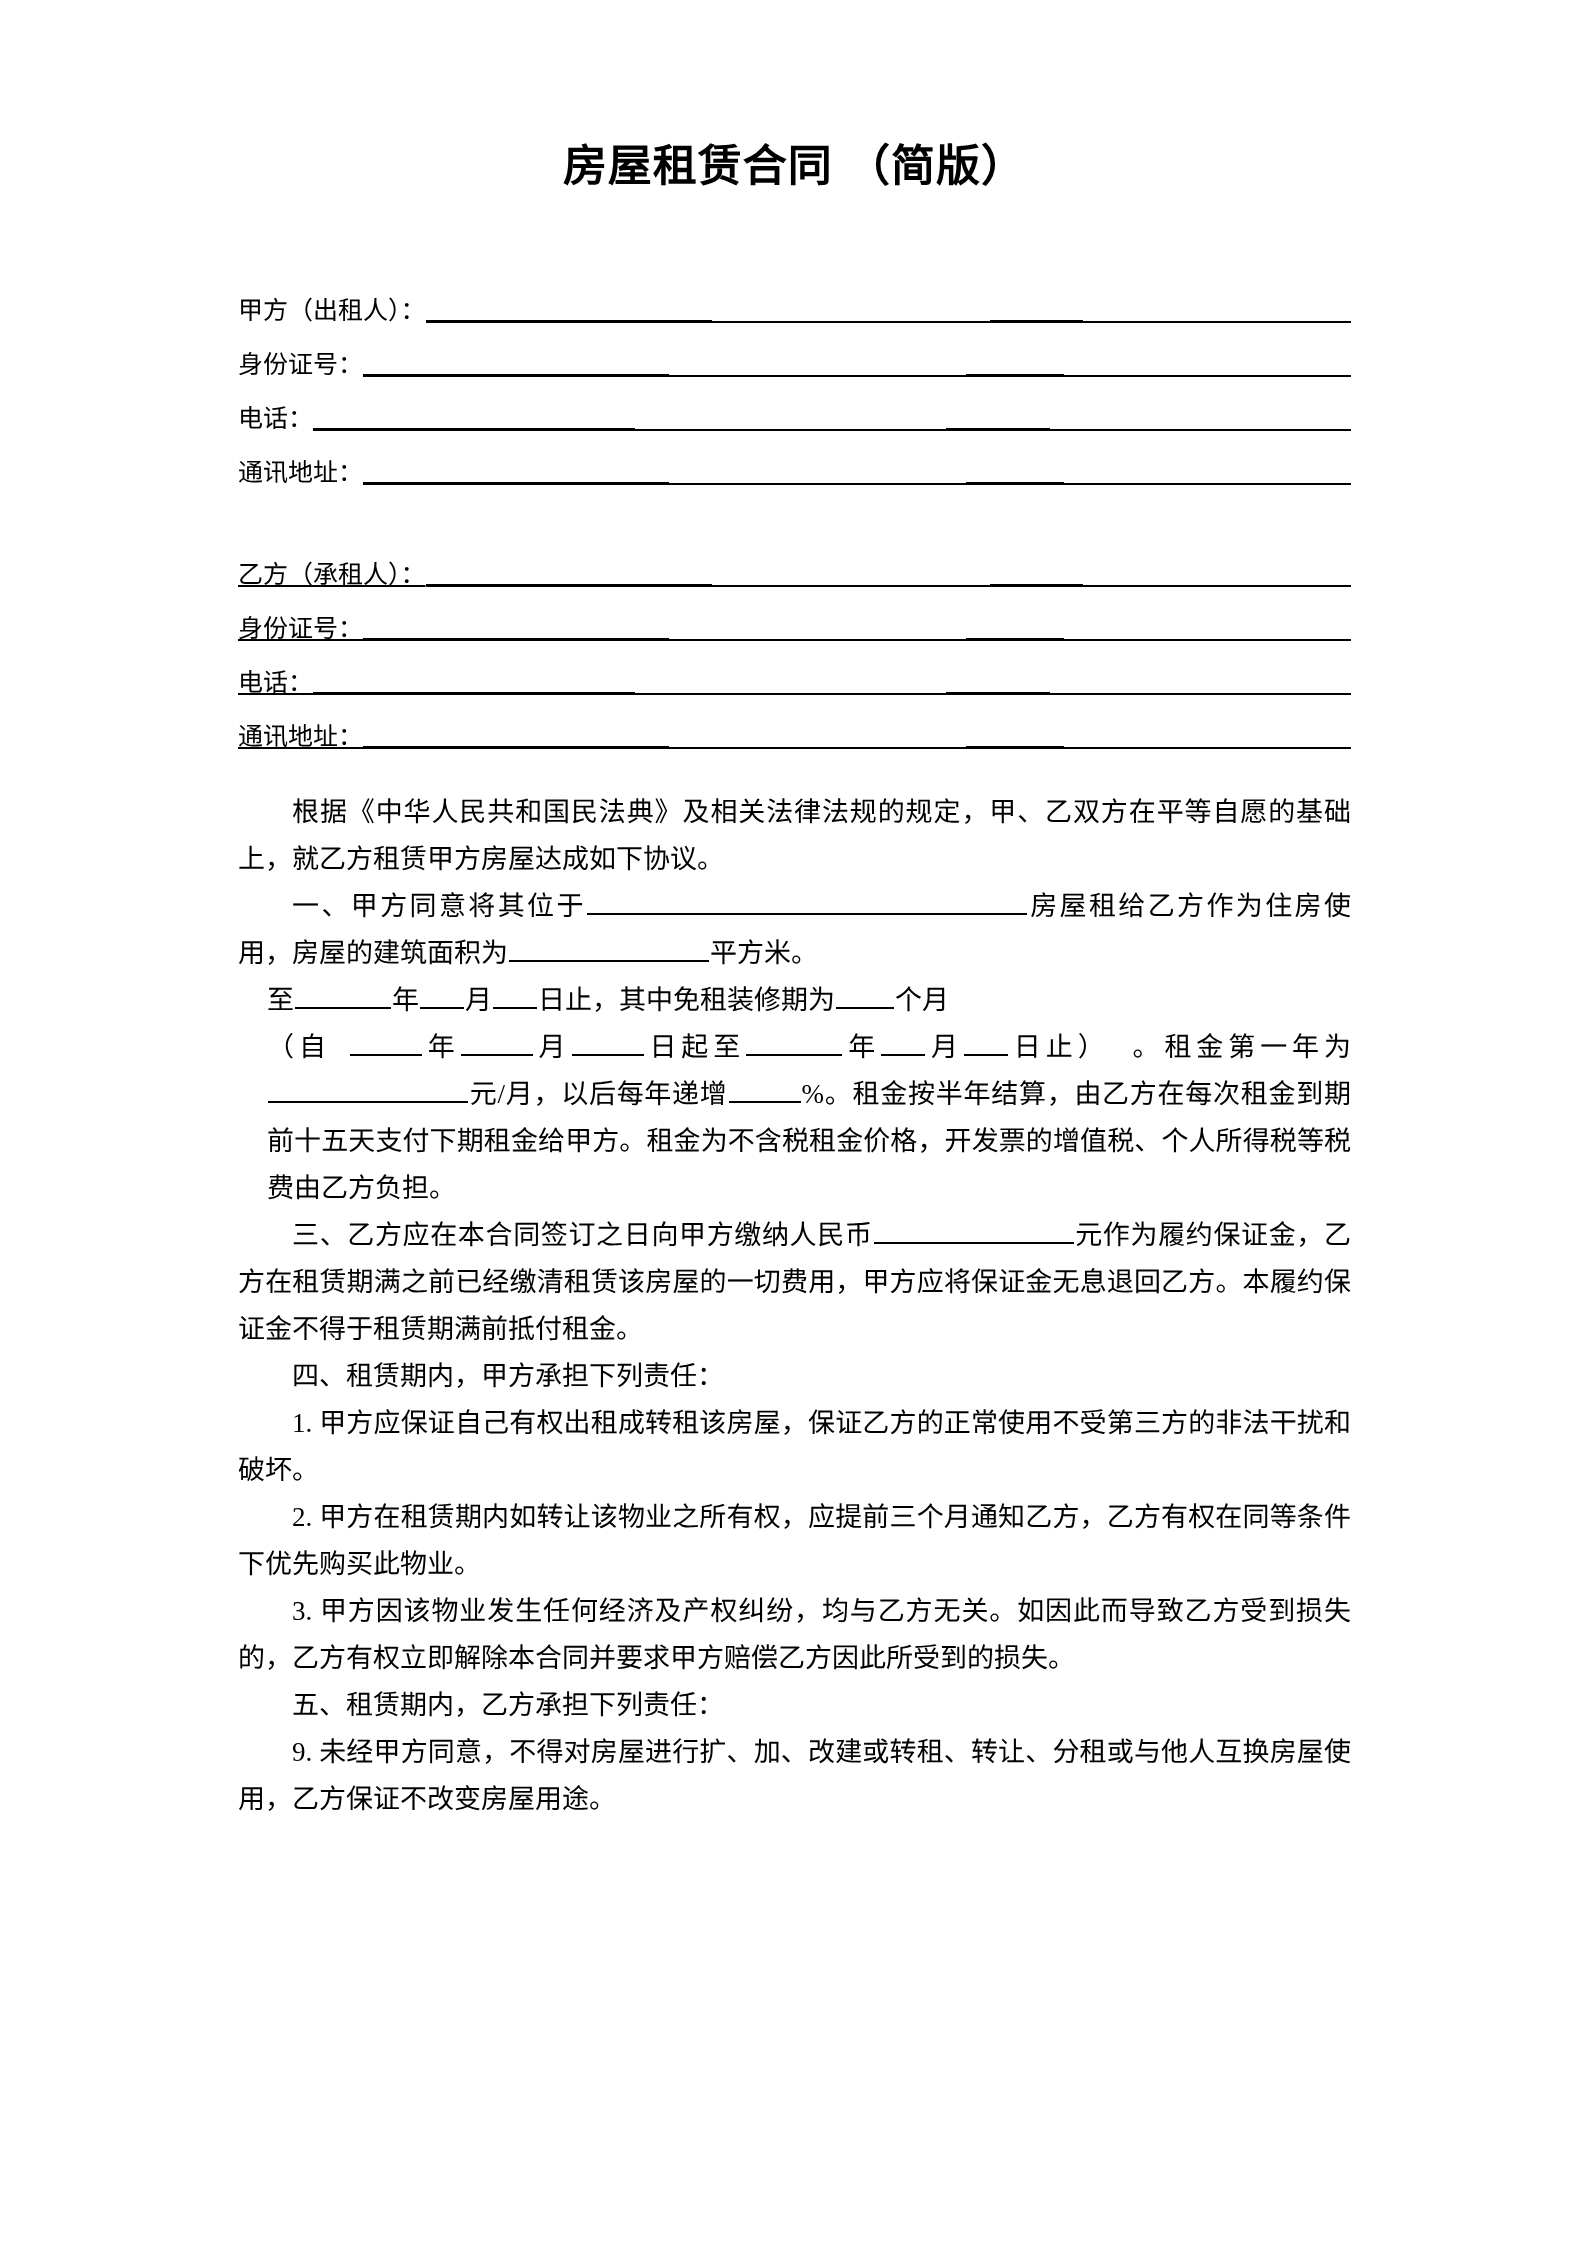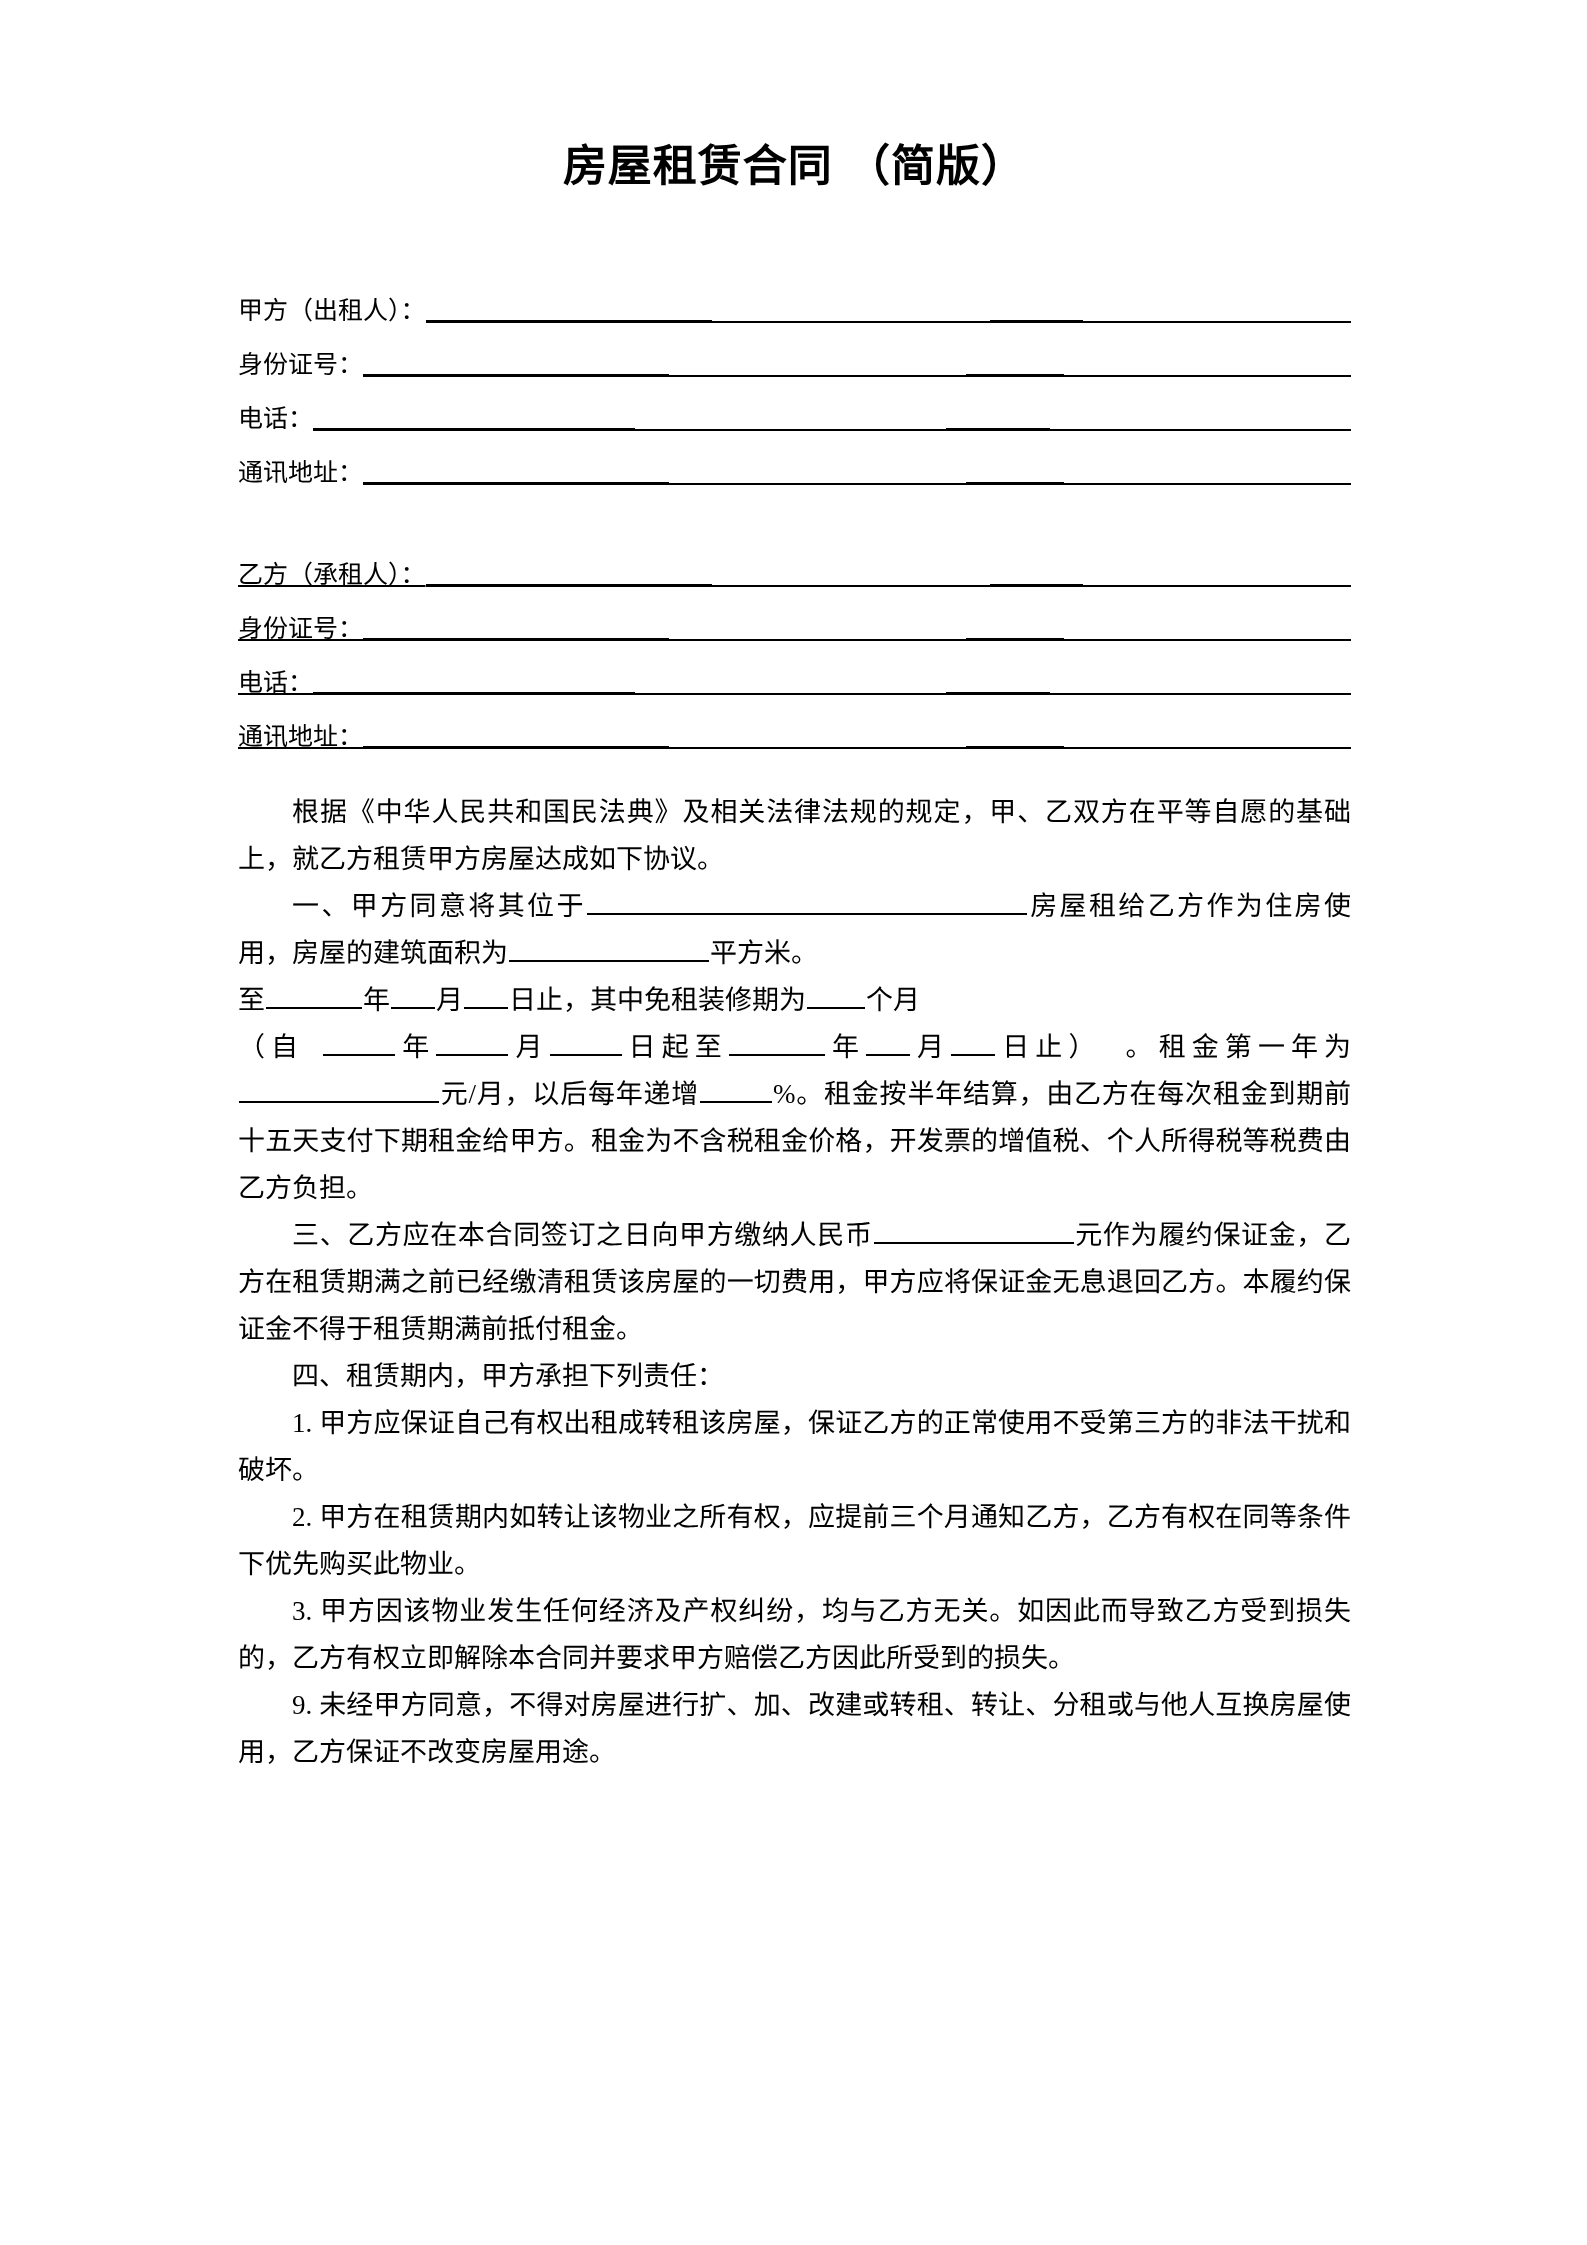--- a/index.html
+++ b/index.html
@@ -81,21 +81,21 @@
     margin-top: 34px;
   }
   p.para {
     font-size: 27px;
     line-height: 47px;
     margin: 0;
     text-align: justify;
     text-justify: inter-ideograph;
     text-indent: 2em;
   }
-  p.para.noindent { text-indent: 0; }
+  p.para.noindent { text-indent: 0; margin-left: 29px; }
 
   
   .blank {
     display: inline-block;
     border-bottom: 2px solid #000000;
     vertical-align: baseline;
     height: 1.05em;
     margin: 0 1px;
   }
   .b-xxs { width: 44px; }
@@ -214,18 +214,19 @@
 
       <p class="para noindent"><span>（自</span><span class="gap-sp"></span><span class="blank b-s"></span><span>年</span><span class="blank b-s"></span><span>月</span><span class="blank b-s"></span><span>日起至</span><span class="blank b-m"></span><span>年</span><span class="blank b-xxs"></span><span>月</span><span class="blank b-xxs"></span><span>日止）</span><span class="gap-sp"></span><span>。租金第一年为</span><span class="blank b-xl"></span><span>元/月，以后每年递增</span><span class="blank b-s"></span><span>%。租金按半年结算，由乙方在每次租金到期前十五天支付下期租金给甲方。租金为不含税租金价格，开发票的增值税、个人所得税等税费由乙方负担。</span></p>
 
       <p class="para"><span>三、乙方应在本合同签订之日向甲方缴纳人民币</span><span class="blank b-xl"></span><span>元作为履约保证金，乙方在租赁期满之前已经缴清租赁该房屋的一切费用，甲方应将保证金无息退回乙方。本履约保证金不得于租赁期满前抵付租金。</span></p>
 
       <p class="para">四、租赁期内，甲方承担下列责任：</p>
       <p class="para">1. 甲方应保证自己有权出租成转租该房屋，保证乙方的正常使用不受第三方的非法干扰和破坏。</p>
       <p class="para">2. 甲方在租赁期内如转让该物业之所有权，应提前三个月通知乙方，乙方有权在同等条件下优先购买此物业。</p>
       <p class="para">3. 甲方因该物业发生任何经济及产权纠纷，均与乙方无关。如因此而导致乙方受到损失的，乙方有权立即解除本合同并要求甲方赔偿乙方因此所受到的损失。</p>
 
+      <p class="para">五、租赁期内，乙方承担下列责任：</p>
       <p class="para">9. 未经甲方同意，不得对房屋进行扩、加、改建或转租、转让、分租或与他人互换房屋使用，乙方保证不改变房屋用途。</p>
 
     </div>
 
   </div>
 </div>
 
 </body></html>

